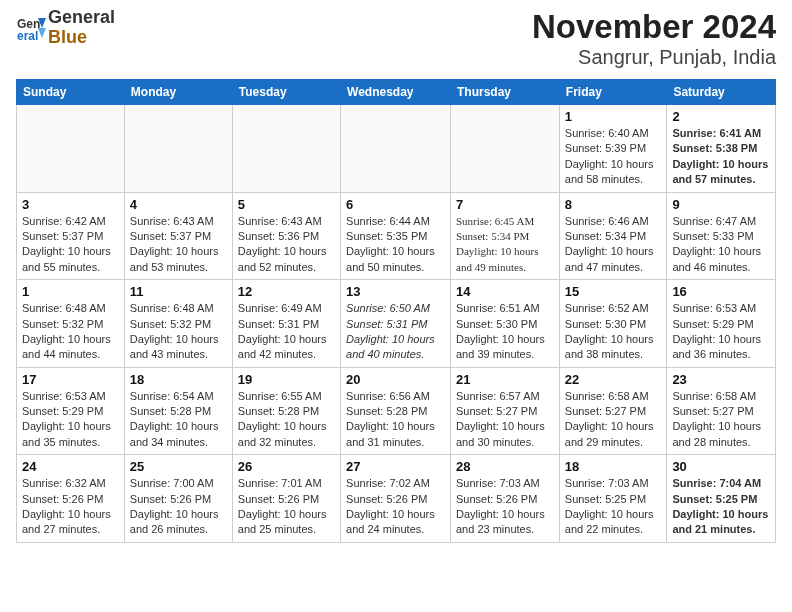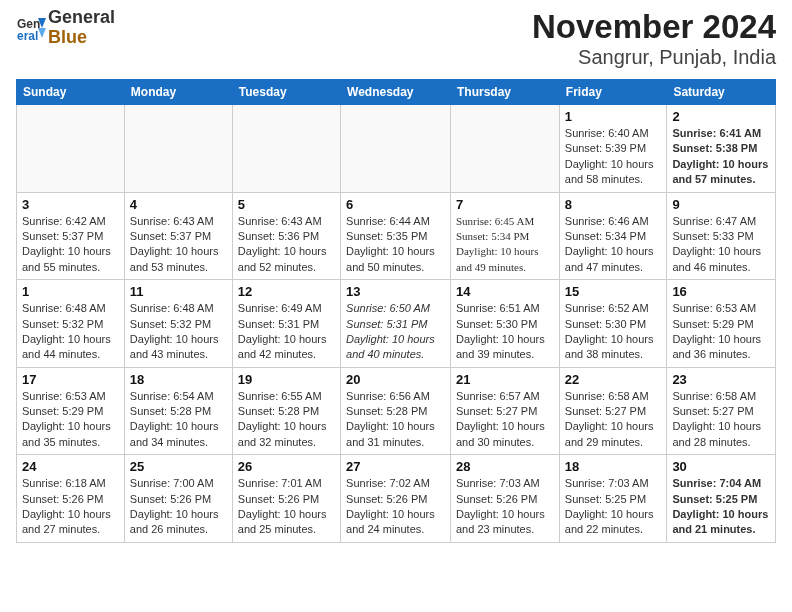--- a/index.html
+++ b/index.html
@@ -299,21 +299,21 @@
             <span class="day-num">23</span>
             <div class="day-info" style="white-space: pre-line;">Sunrise: 6:58 AM
 Sunset: 5:27 PM
 Daylight: 10 hours
 and 28 minutes.</div>
           </td>
         </tr>
         <tr class="week">
           <td class="">
             <span class="day-num">24</span>
-            <div class="day-info" style="white-space: pre-line;">Sunrise: 6:18 AM
+            <div class="day-info" style="white-space: pre-line;">Sunrise: 6:32 AM
 Sunset: 5:26 PM
 Daylight: 10 hours
 and 27 minutes.</div>
           </td>
           <td class="">
             <span class="day-num">25</span>
             <div class="day-info" style="white-space: pre-line;">Sunrise: 7:00 AM
 Sunset: 5:26 PM
 Daylight: 10 hours
 and 26 minutes.</div>

